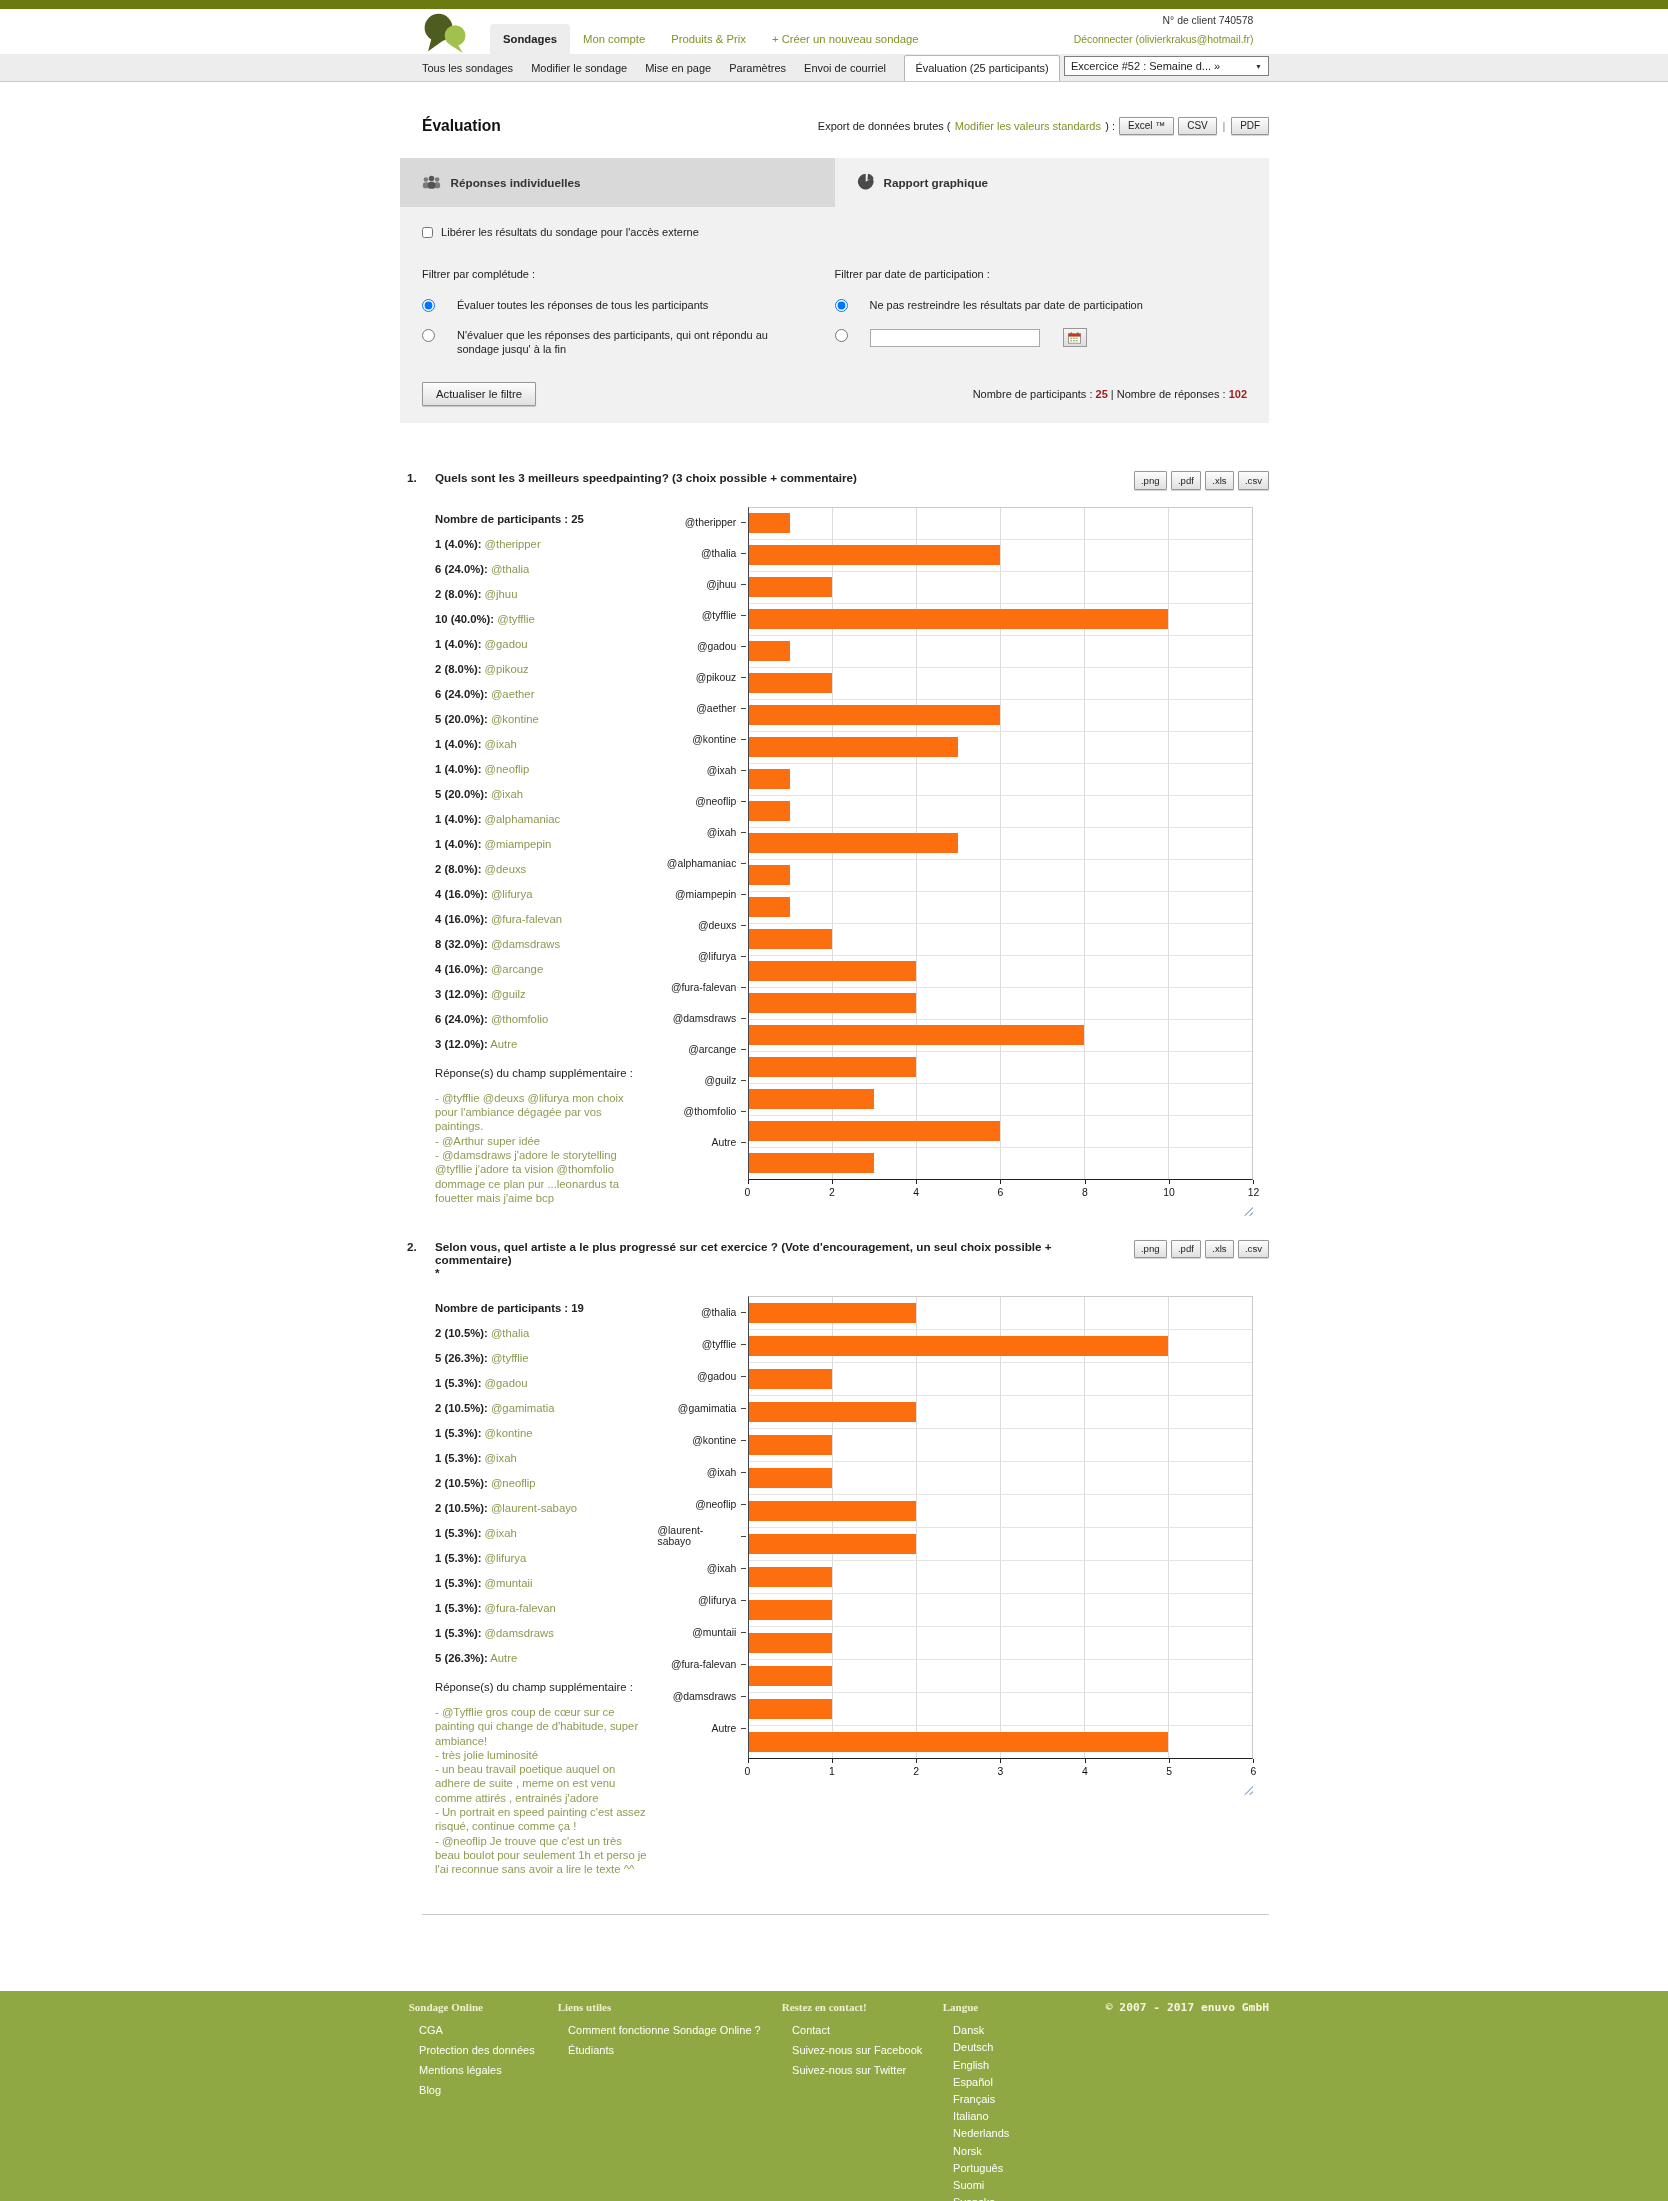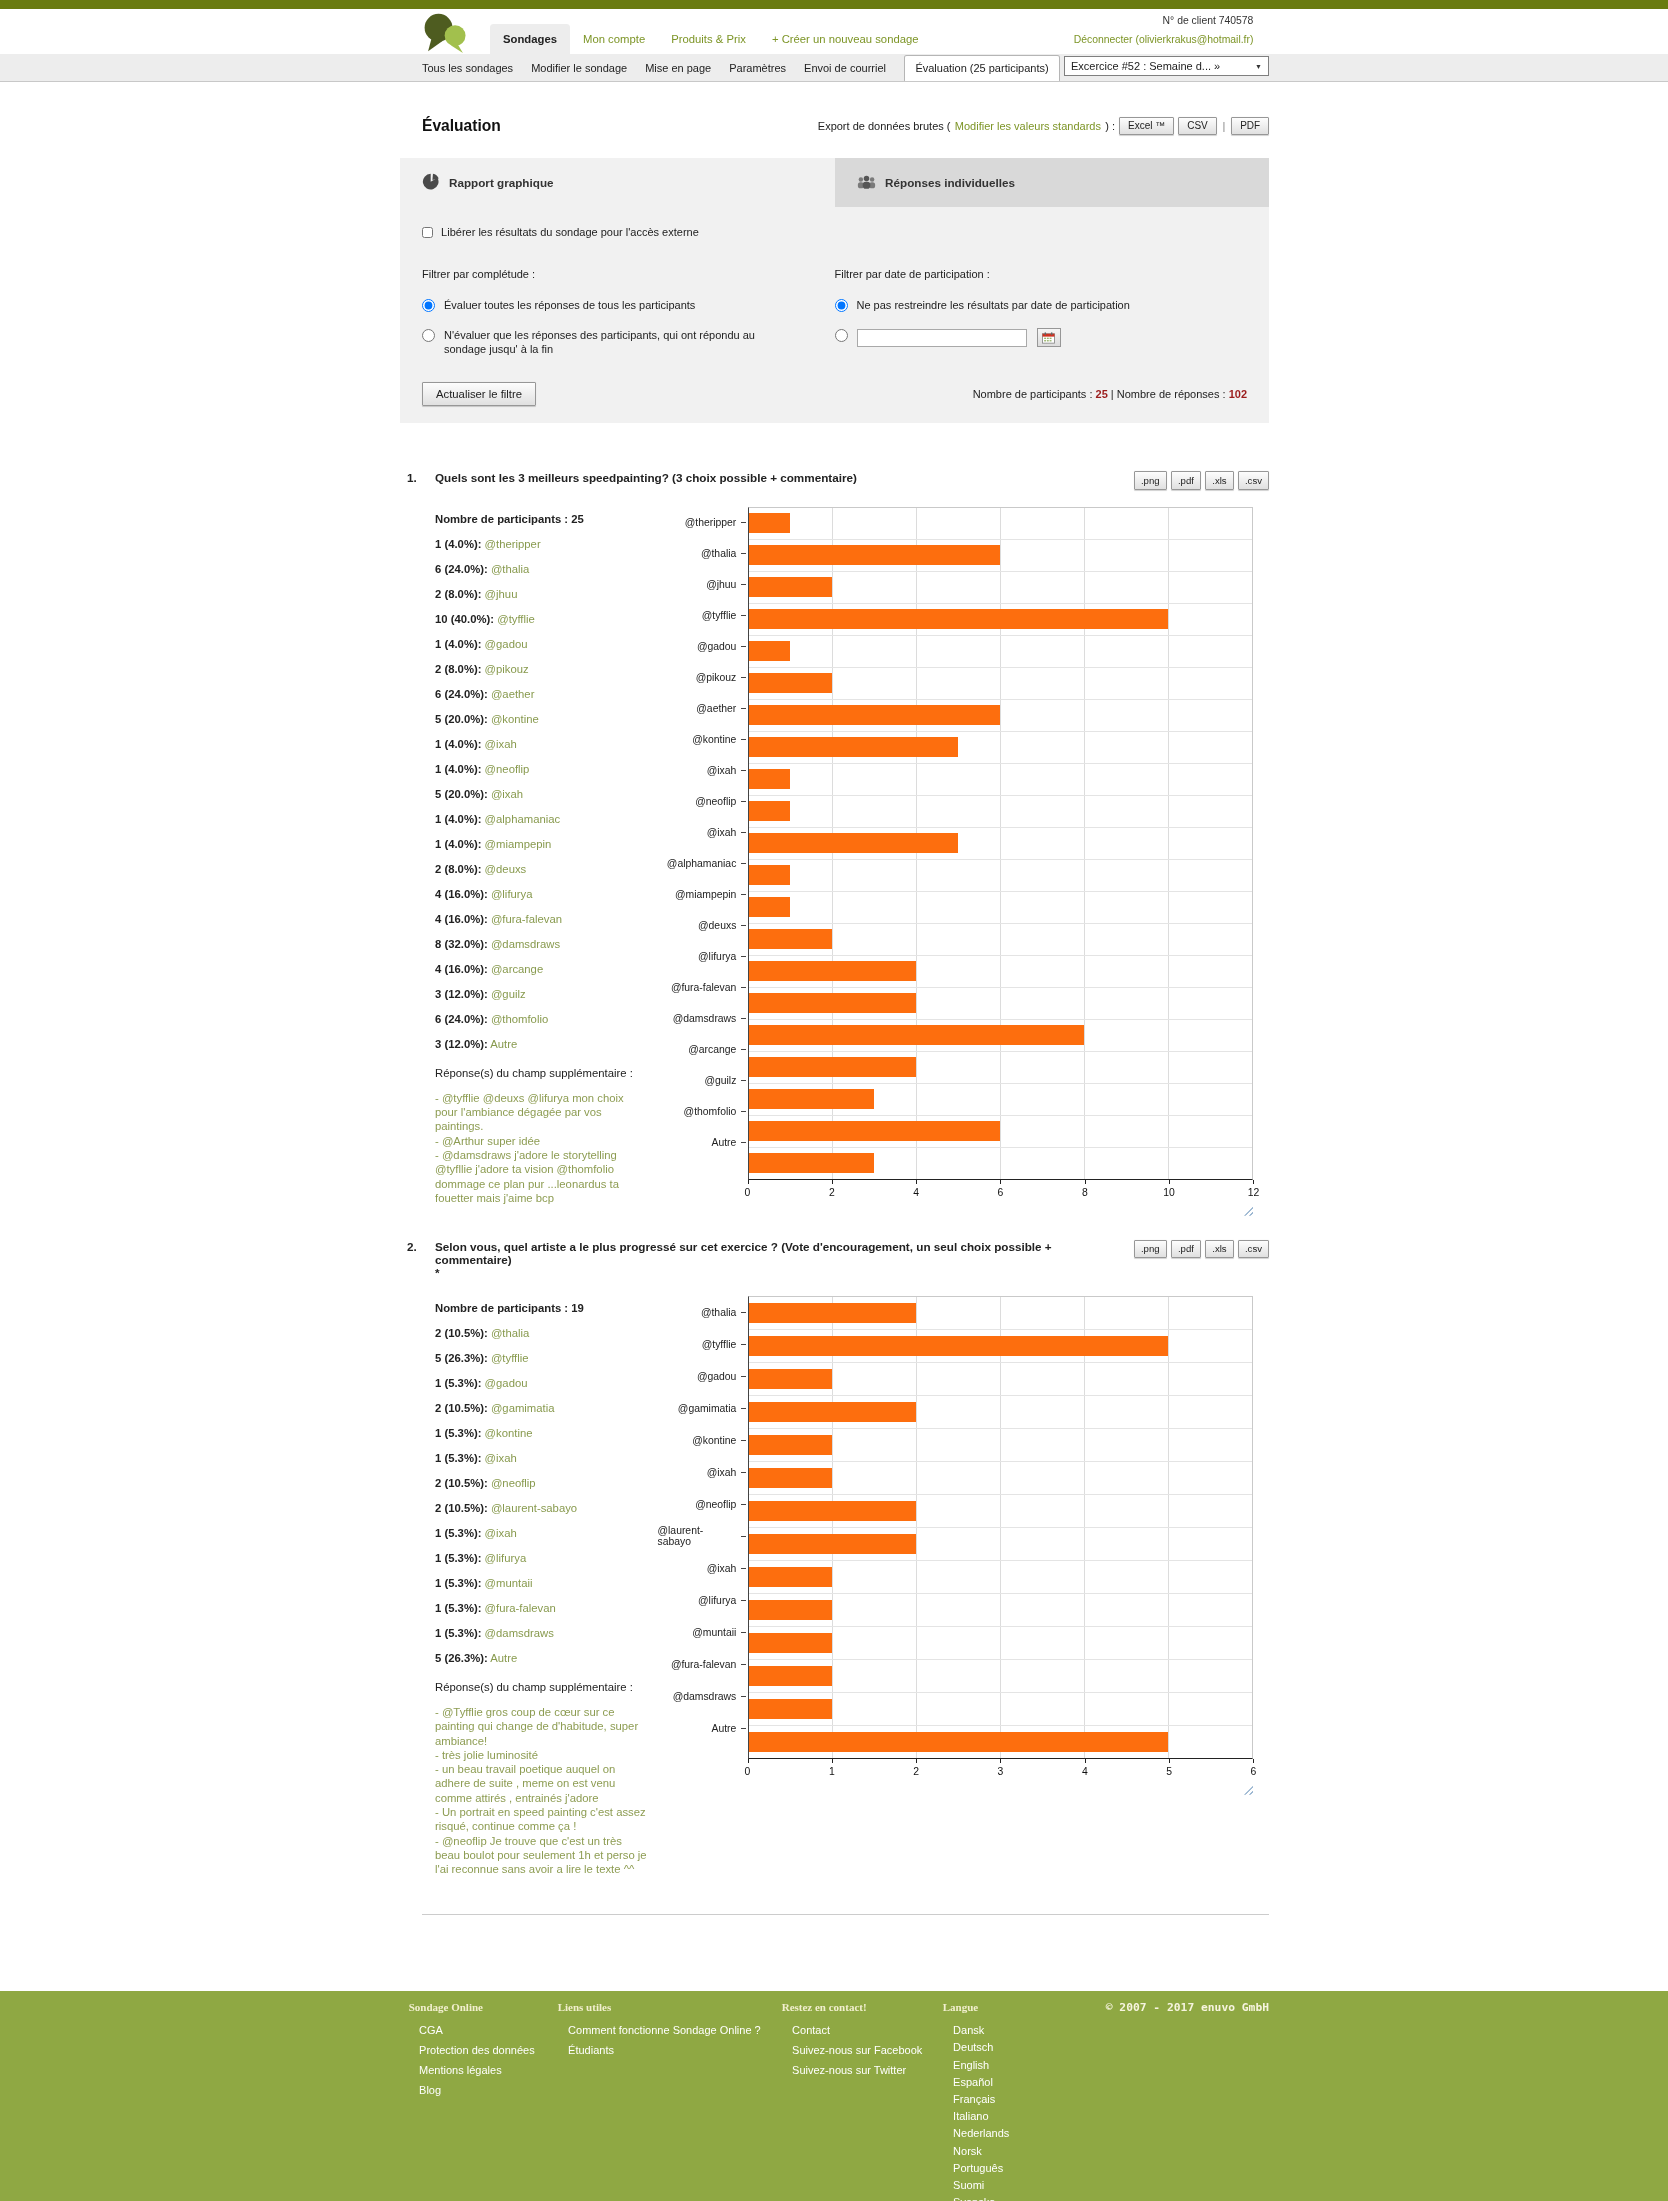--- a/index.html
+++ b/index.html
@@ -40,21 +40,21 @@
   .filter-box{margin-top:23.5px;background:#f1f1f1;}
   .tab-header{display:flex;height:49px;}
   .tab{flex:1;display:flex;align-items:center;gap:9.6px;padding-left:22px;font-size:11.7px;font-weight:bold;color:#333;}
   .tab.inactive{background:#d9d9d9;}
   .filter-body{padding:10.4px 22px 17.4px;}
   .checkbox-row{font-size:11px;display:flex;gap:7.8px;align-items:center;margin:8.7px 0 29.5px;}
   .checkbox-row input{width:11.3px;height:11.3px;margin:0;}
   .filter-cols{display:flex;}
   .filter-col{width:50%;box-sizing:border-box;padding-right:35px;}
   .filter-title{font-size:11px;color:#222;margin-bottom:18px;}
-  .radio-row{display:flex;gap:9px;font-size:11px;margin-bottom:16.5px;align-items:flex-start;max-width:382px;line-height:14px;}
+  .radio-row{display:flex;gap:22px;font-size:11px;margin-bottom:16.5px;align-items:flex-start;max-width:382px;line-height:14px;}
   .radio-row input{margin:0.9px 0 0;}
   .date-input{width:170px;height:17.4px;border:0.9px solid #a9a9a9;background:#fff;box-sizing:border-box;}
   .cal-btn{width:23.5px;height:19px;background:linear-gradient(#f6f6f6,#dcdcdc);border:0.9px solid #979797;display:flex;align-items:center;justify-content:center;padding:0;margin-left:1.7px;}
   .filter-actions{display:flex;justify-content:space-between;align-items:center;margin-top:8.7px;}
   .refresh-btn{font-size:11.3px;padding:5.2px 13px;}
   .counts{font-size:11px;color:#222;}
   .count-num{color:#9b1c1c;font-weight:bold;}
 
   
   .question{margin-top:48px;padding-left:7px;position:relative;}
@@ -153,45 +153,45 @@
         <span>) :</span>
       <button class="btn">Excel ™</button>
       <button class="btn">CSV</button>
       <span class="sep">|</span>
       <button class="btn">PDF</button>
     </div>
   </div>
 
   <section class="filter-box">
     <div class="tab-header">
-      <div class="tab active">
-        <span>
-          <svg width="17.4" height="17.4" viewBox="0 0 20 20">
-            <path d="M10 10 L10 1 A9 9 0 1 0 17.8 5.5 Z" fill="#4a4a4a"></path>
-            <path d="M12 8 L12.6 0.8 A9 9 0 0 1 19.2 6.2 Z" fill="#4a4a4a"></path>
-          </svg>
-        </span>
-        <span>Rapport graphique</span>
-      </div>
       <div class="tab inactive">
         <span>
           <svg width="19" height="14" viewBox="0 0 22 16">
             <g fill="#7a7a7a">
               <circle cx="4.5" cy="5" r="2.6"></circle>
                 <rect x="1" y="8.2" width="7" height="7" rx="3"></rect>
               <circle cx="17.5" cy="5" r="2.6"></circle>
                 <rect x="14" y="8.2" width="7" height="7" rx="3"></rect>
             </g>
             <g fill="#555">
               <circle cx="11" cy="4" r="3.2"></circle>
                 <rect x="6.6" y="7.8" width="8.8" height="8" rx="3.6"></rect>
             </g>
           </svg>
         </span>
         <span>Réponses individuelles</span>
+      </div>
+      <div class="tab active">
+        <span>
+          <svg width="17.4" height="17.4" viewBox="0 0 20 20">
+            <path d="M10 10 L10 1 A9 9 0 1 0 17.8 5.5 Z" fill="#4a4a4a"></path>
+            <path d="M12 8 L12.6 0.8 A9 9 0 0 1 19.2 6.2 Z" fill="#4a4a4a"></path>
+          </svg>
+        </span>
+        <span>Rapport graphique</span>
       </div>
     </div>
 
     <div class="filter-body">
       <label class="checkbox-row">
         <input type="checkbox" style="">
         <span>Libérer les résultats du sondage pour l'accès externe</span>
       </label>
 
       <div class="filter-cols">

